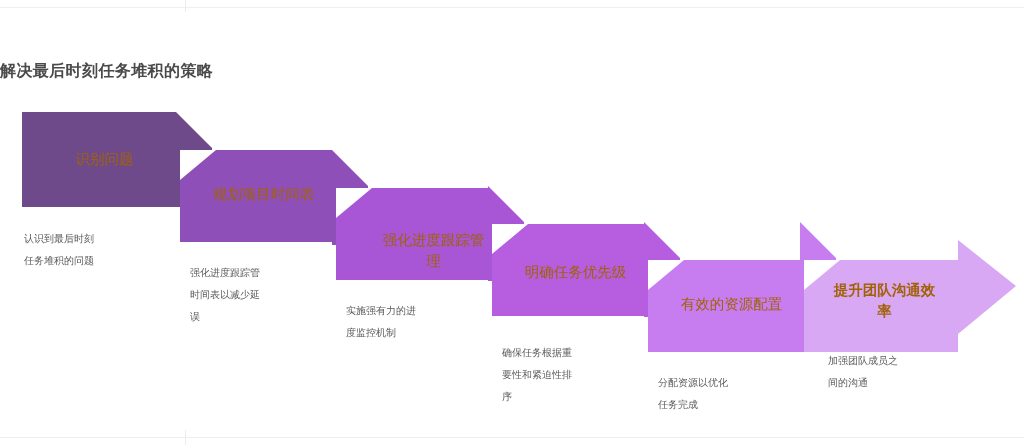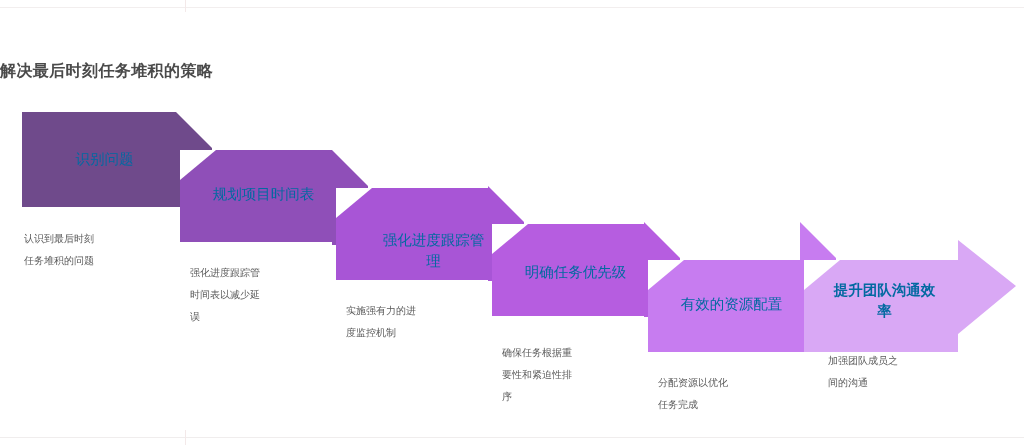--- a/index.html
+++ b/index.html
@@ -67,21 +67,21 @@
   .step {
     position: absolute;
   }
   .step-shape {
     position: absolute;
     left: 0;
     top: 0;
   }
   .step-title {
     position: absolute;
-    color: #0369a1;
+    color: #a16207;
     font-size: 14.5px;
     line-height: 21px;
     text-align: center;
     font-weight: normal;
     white-space: pre-line;
   }
   .step-desc {
     position: absolute;
     color: #5a5a5a;
     font-size: 10px;

